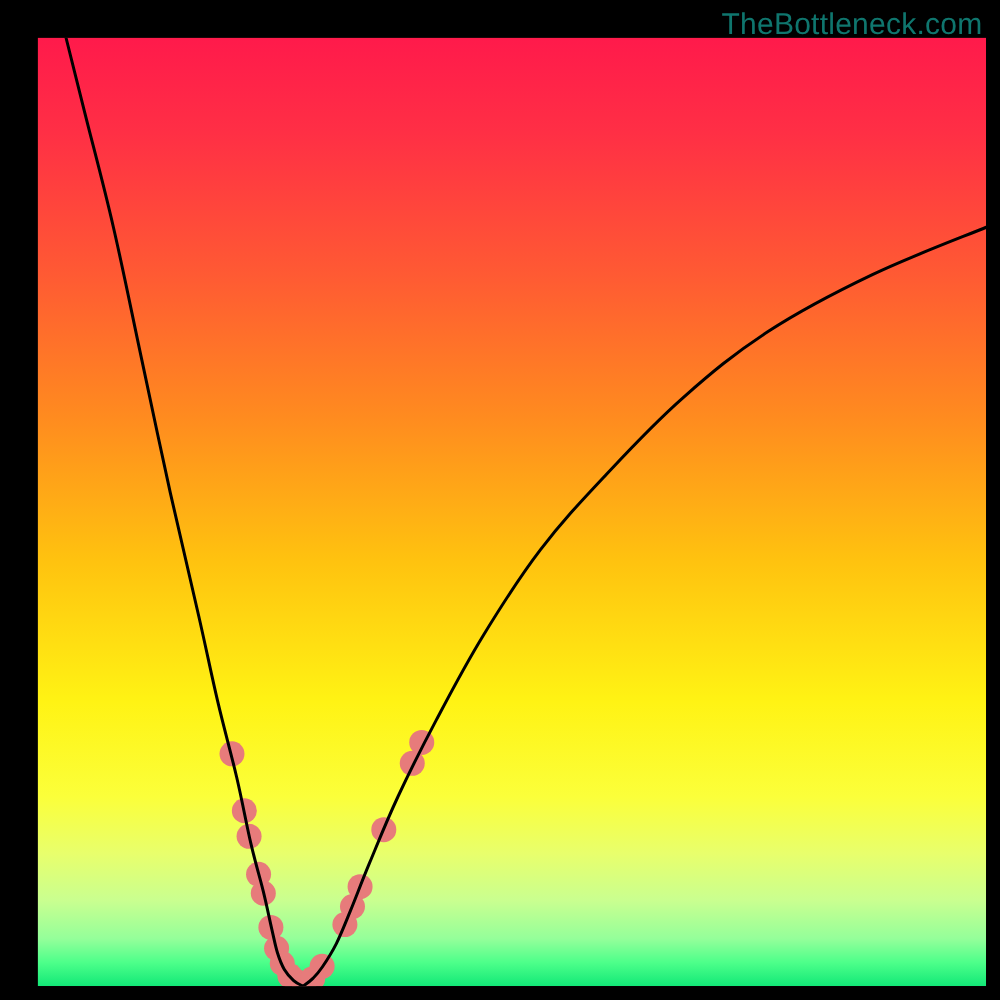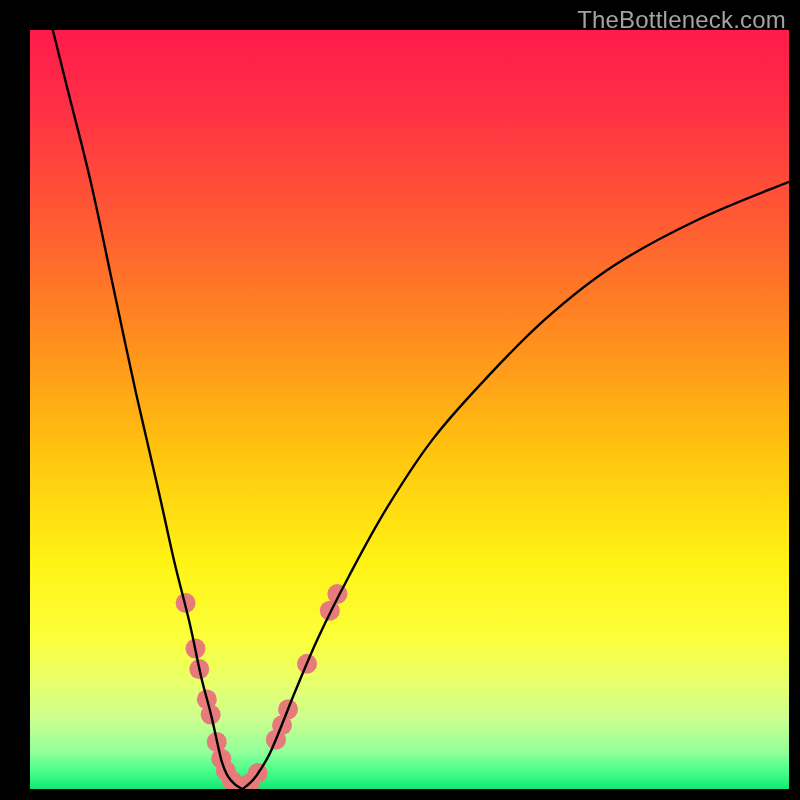--- a/index.html
+++ b/index.html
@@ -30,21 +30,21 @@
     inset: 0;
   }
   .curves {
     position: absolute;
     inset: 0;
   }
   .watermark {
     position: absolute;
     top: 6px;
     right: 14px;
-    color: #a3a3a3;
+    color: #0f766e;
     font-size: 24px;
     letter-spacing: 0.2px;
     font-weight: 400;
   }
 </style>
 </head>
 <body>
 
 <div class="frame">
 

